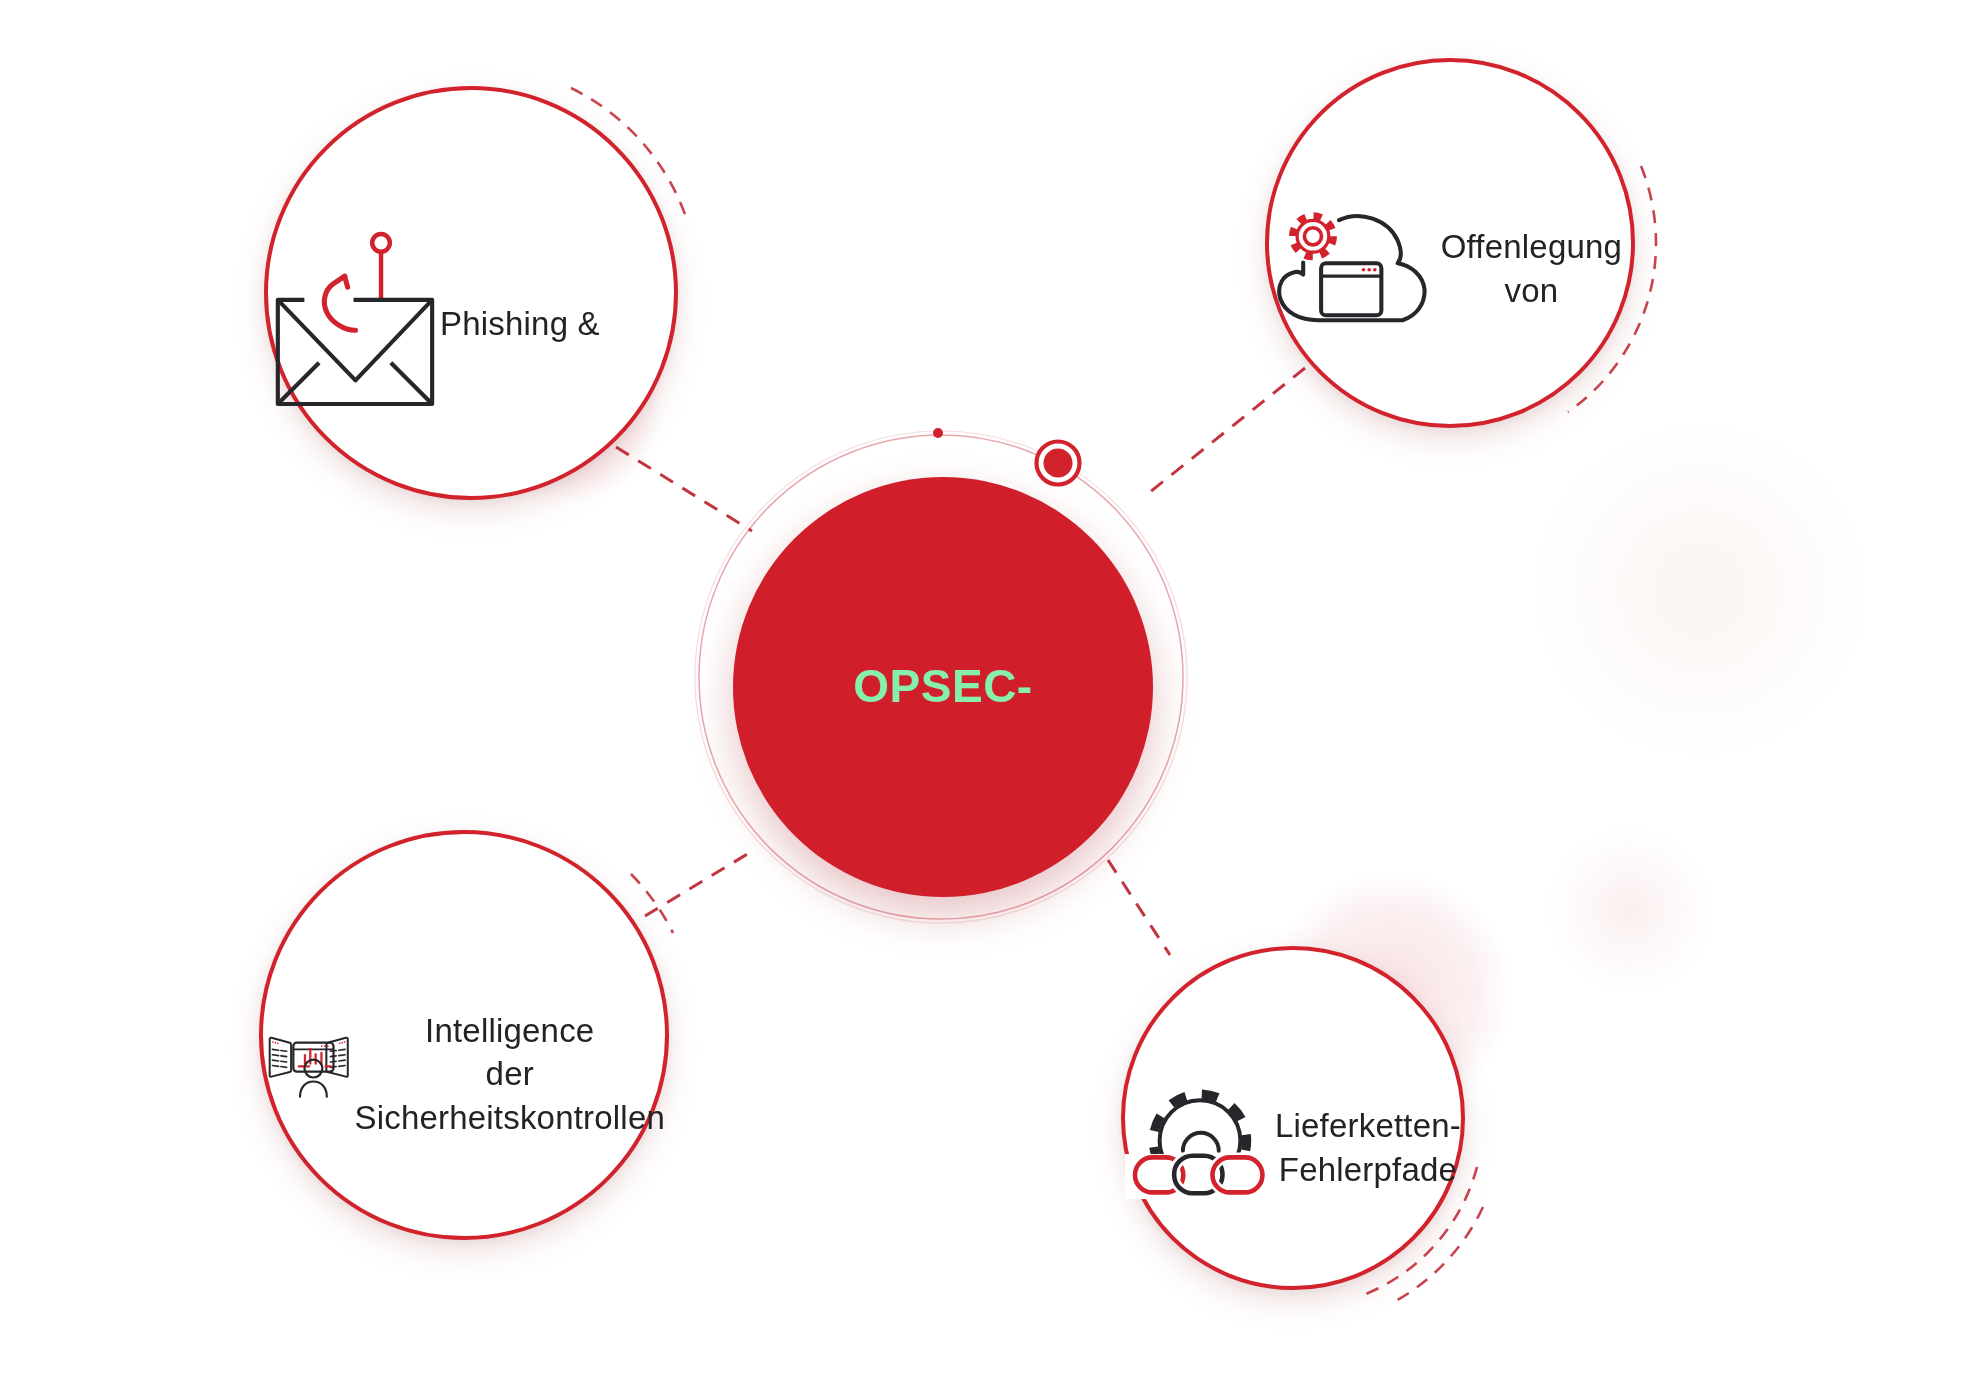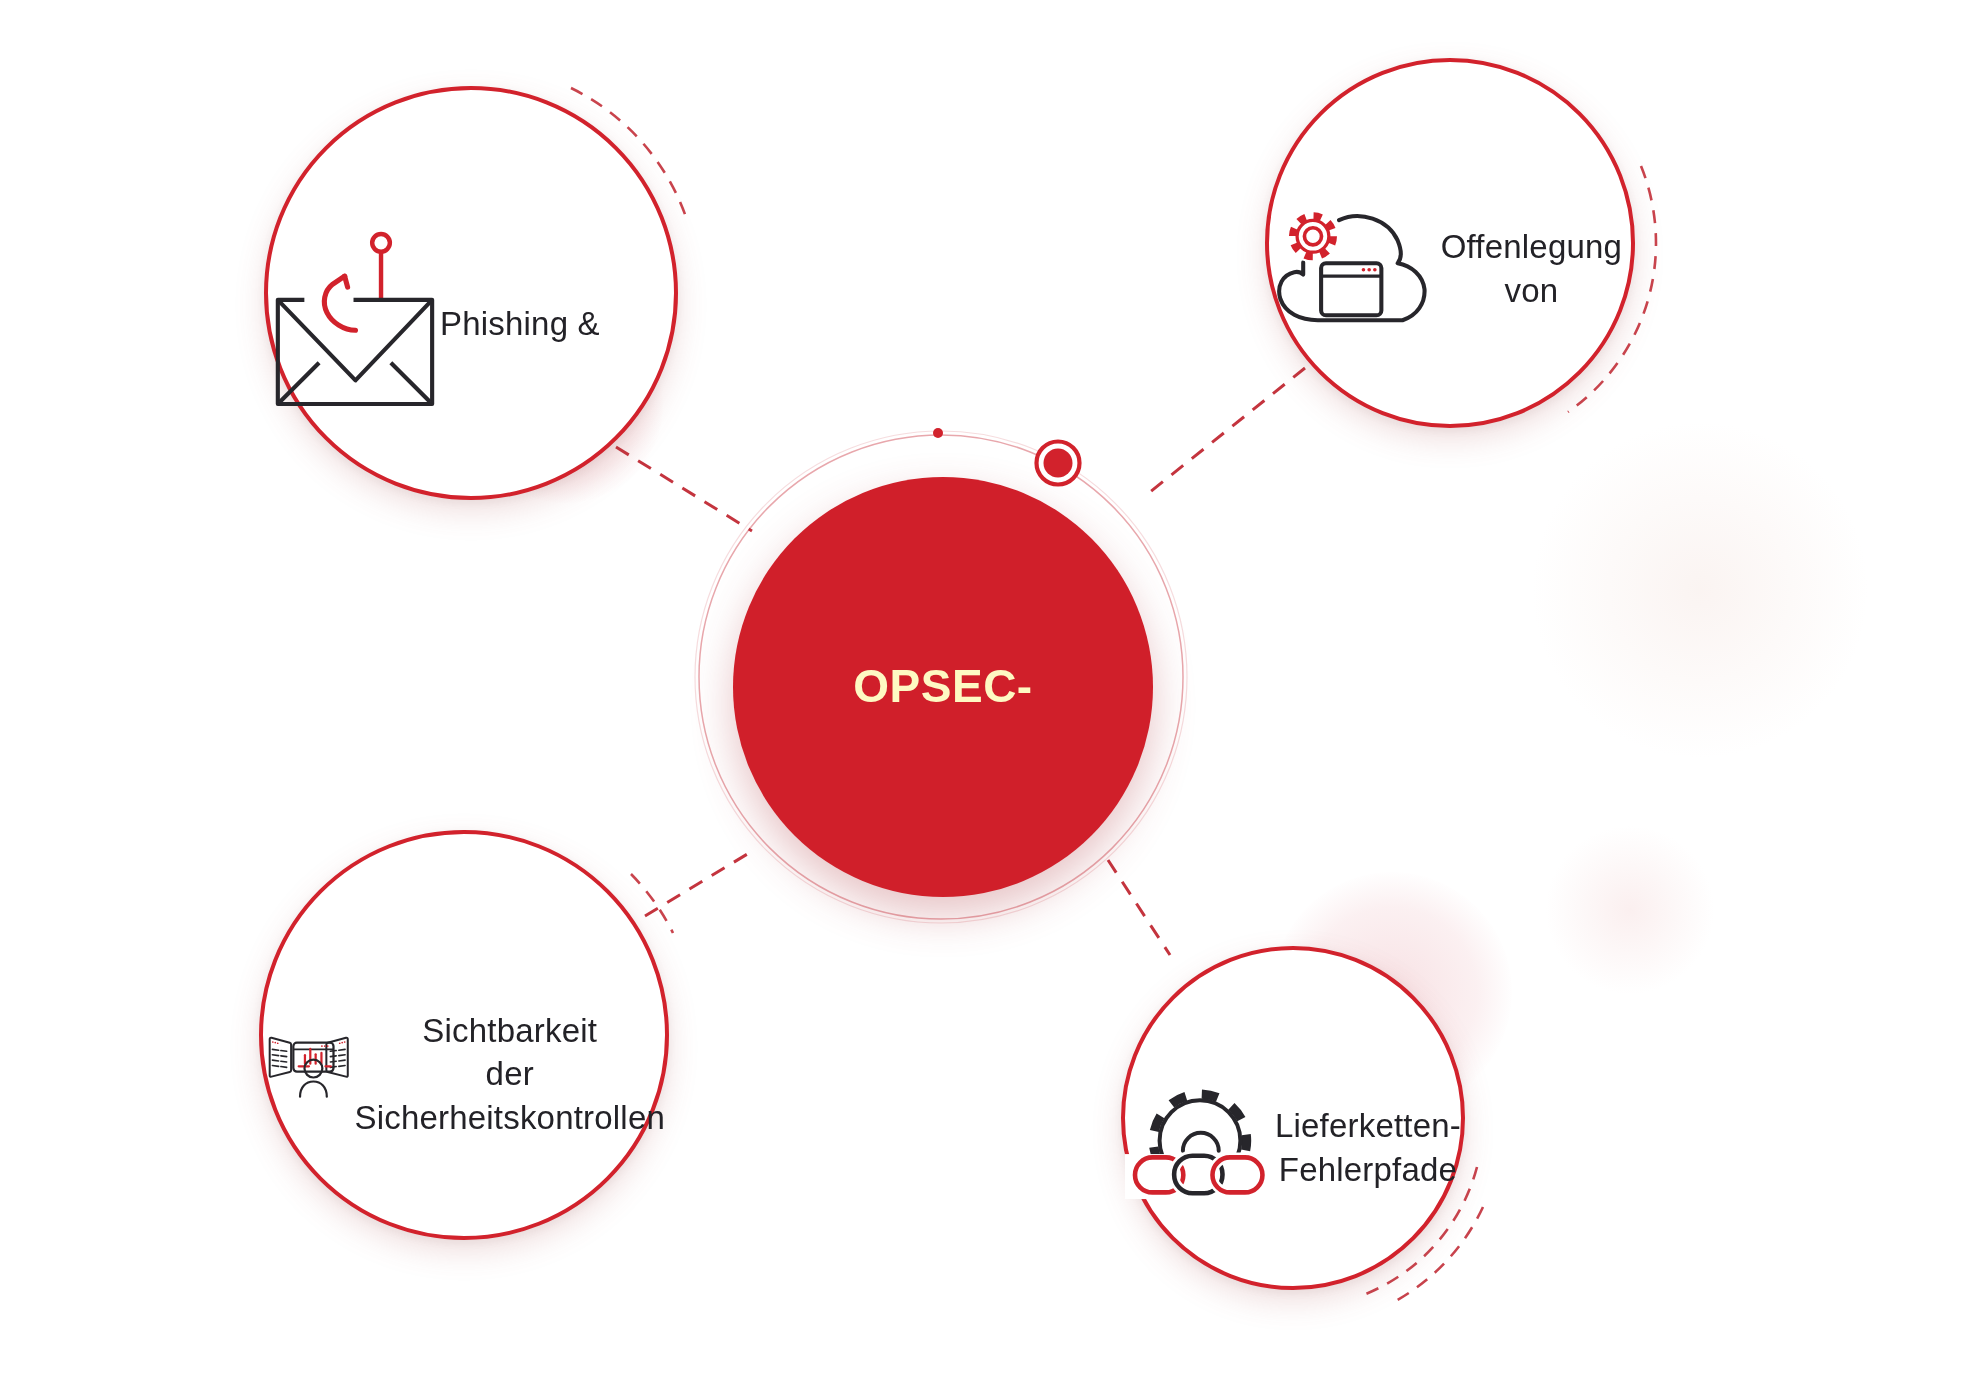--- a/index.html
+++ b/index.html
@@ -49,21 +49,21 @@
   .node-visibility .node-label{margin-top:18px;}
   .node-supply    .node-label{margin-top:28px;}
 
   .center-node{
     position:absolute;z-index:3;left:733px;top:477px;width:420px;height:420px;
     background:var(--center-red);border-radius:50%;
     display:flex;align-items:center;justify-content:center;
     box-shadow:0 18px 42px rgba(175,60,65,.30);
   }
   .center-label{
-    color:#fef9c3;font-weight:700;font-size:46px;line-height:1.38;
+    color:#86efac;font-weight:700;font-size:46px;line-height:1.38;
     text-align:right;letter-spacing:.5px;
   }
 
   .icon-svg{display:block;}
   .stroke-dark{stroke:var(--icon-dark);fill:none;}
   .stroke-red{stroke:var(--brand-red);fill:none;}
   .fill-red{fill:var(--brand-red);}
 </style>
 </head>
 <body>
@@ -172,21 +172,21 @@
       <path d="M 118,72 L 118,51"></path>
       <path d="M 131,72 L 131,48"></path>
       <path d="M 80,78 L 103,78"></path>
       <path d="M 140,78 L 152,78"></path>
     </g>
 
     <circle cx="113" cy="83" r="20" fill="#ffffff" class="stroke-dark" stroke-width="5"></circle>
     <path class="stroke-dark" d="M 83,146 C 83,124 96,112 113,112 C 130,112 143,124 143,146" stroke-width="5" stroke-linecap="round"></path>
   </svg>
   <div class="node-label">
-    <div>Sichtbarkeit</div>
+    <div>Intelligence</div>
     <div>der Sicherheitskontrollen</div>
   </div>
 </div>
 
 <div class="node node-supply">
   <svg class="icon-svg" width="178" height="153" viewBox="0 0 180 155">
     <circle class="stroke-dark" cx="90" cy="85" r="56" stroke-width="11" stroke-dasharray="19.6 19.5" stroke-dashoffset="8"></circle>
     <circle class="stroke-dark" cx="90" cy="85" r="48.5" stroke-width="4.8"></circle>
     <path class="stroke-dark" d="M 69.5,97 A 21.5,21.5 0 1 1 112.5,97" stroke-width="4.8" stroke-linecap="round"></path>
     <rect x="-5" y="101" width="190" height="54" fill="#ffffff" stroke="none"></rect>

